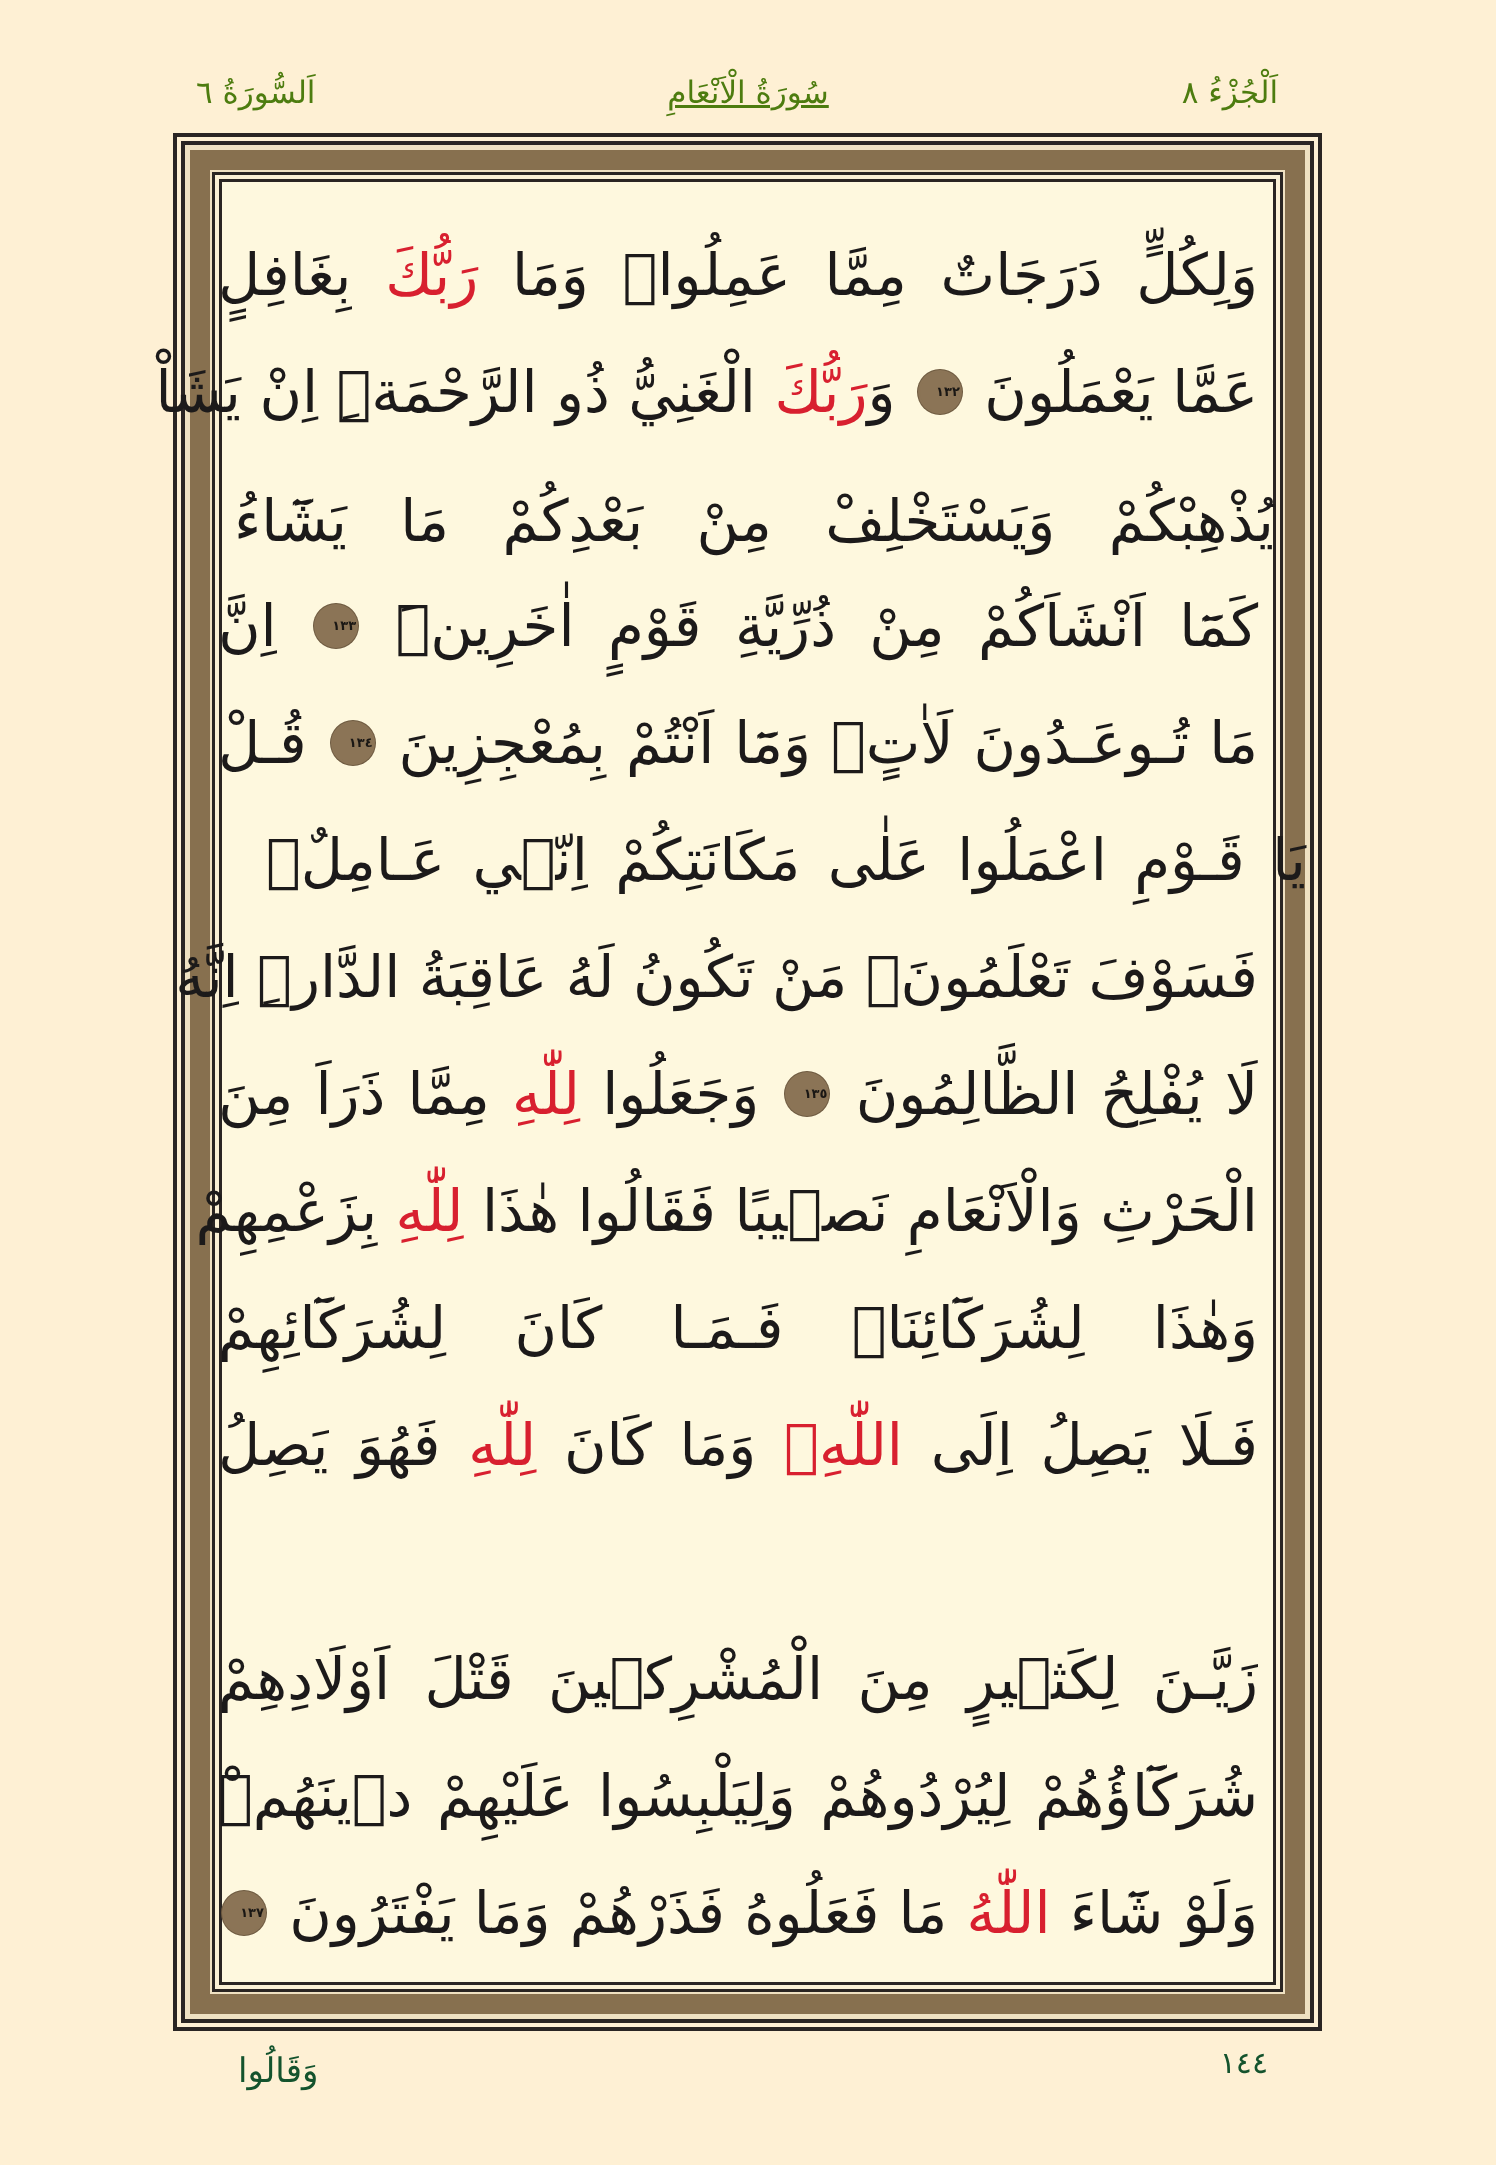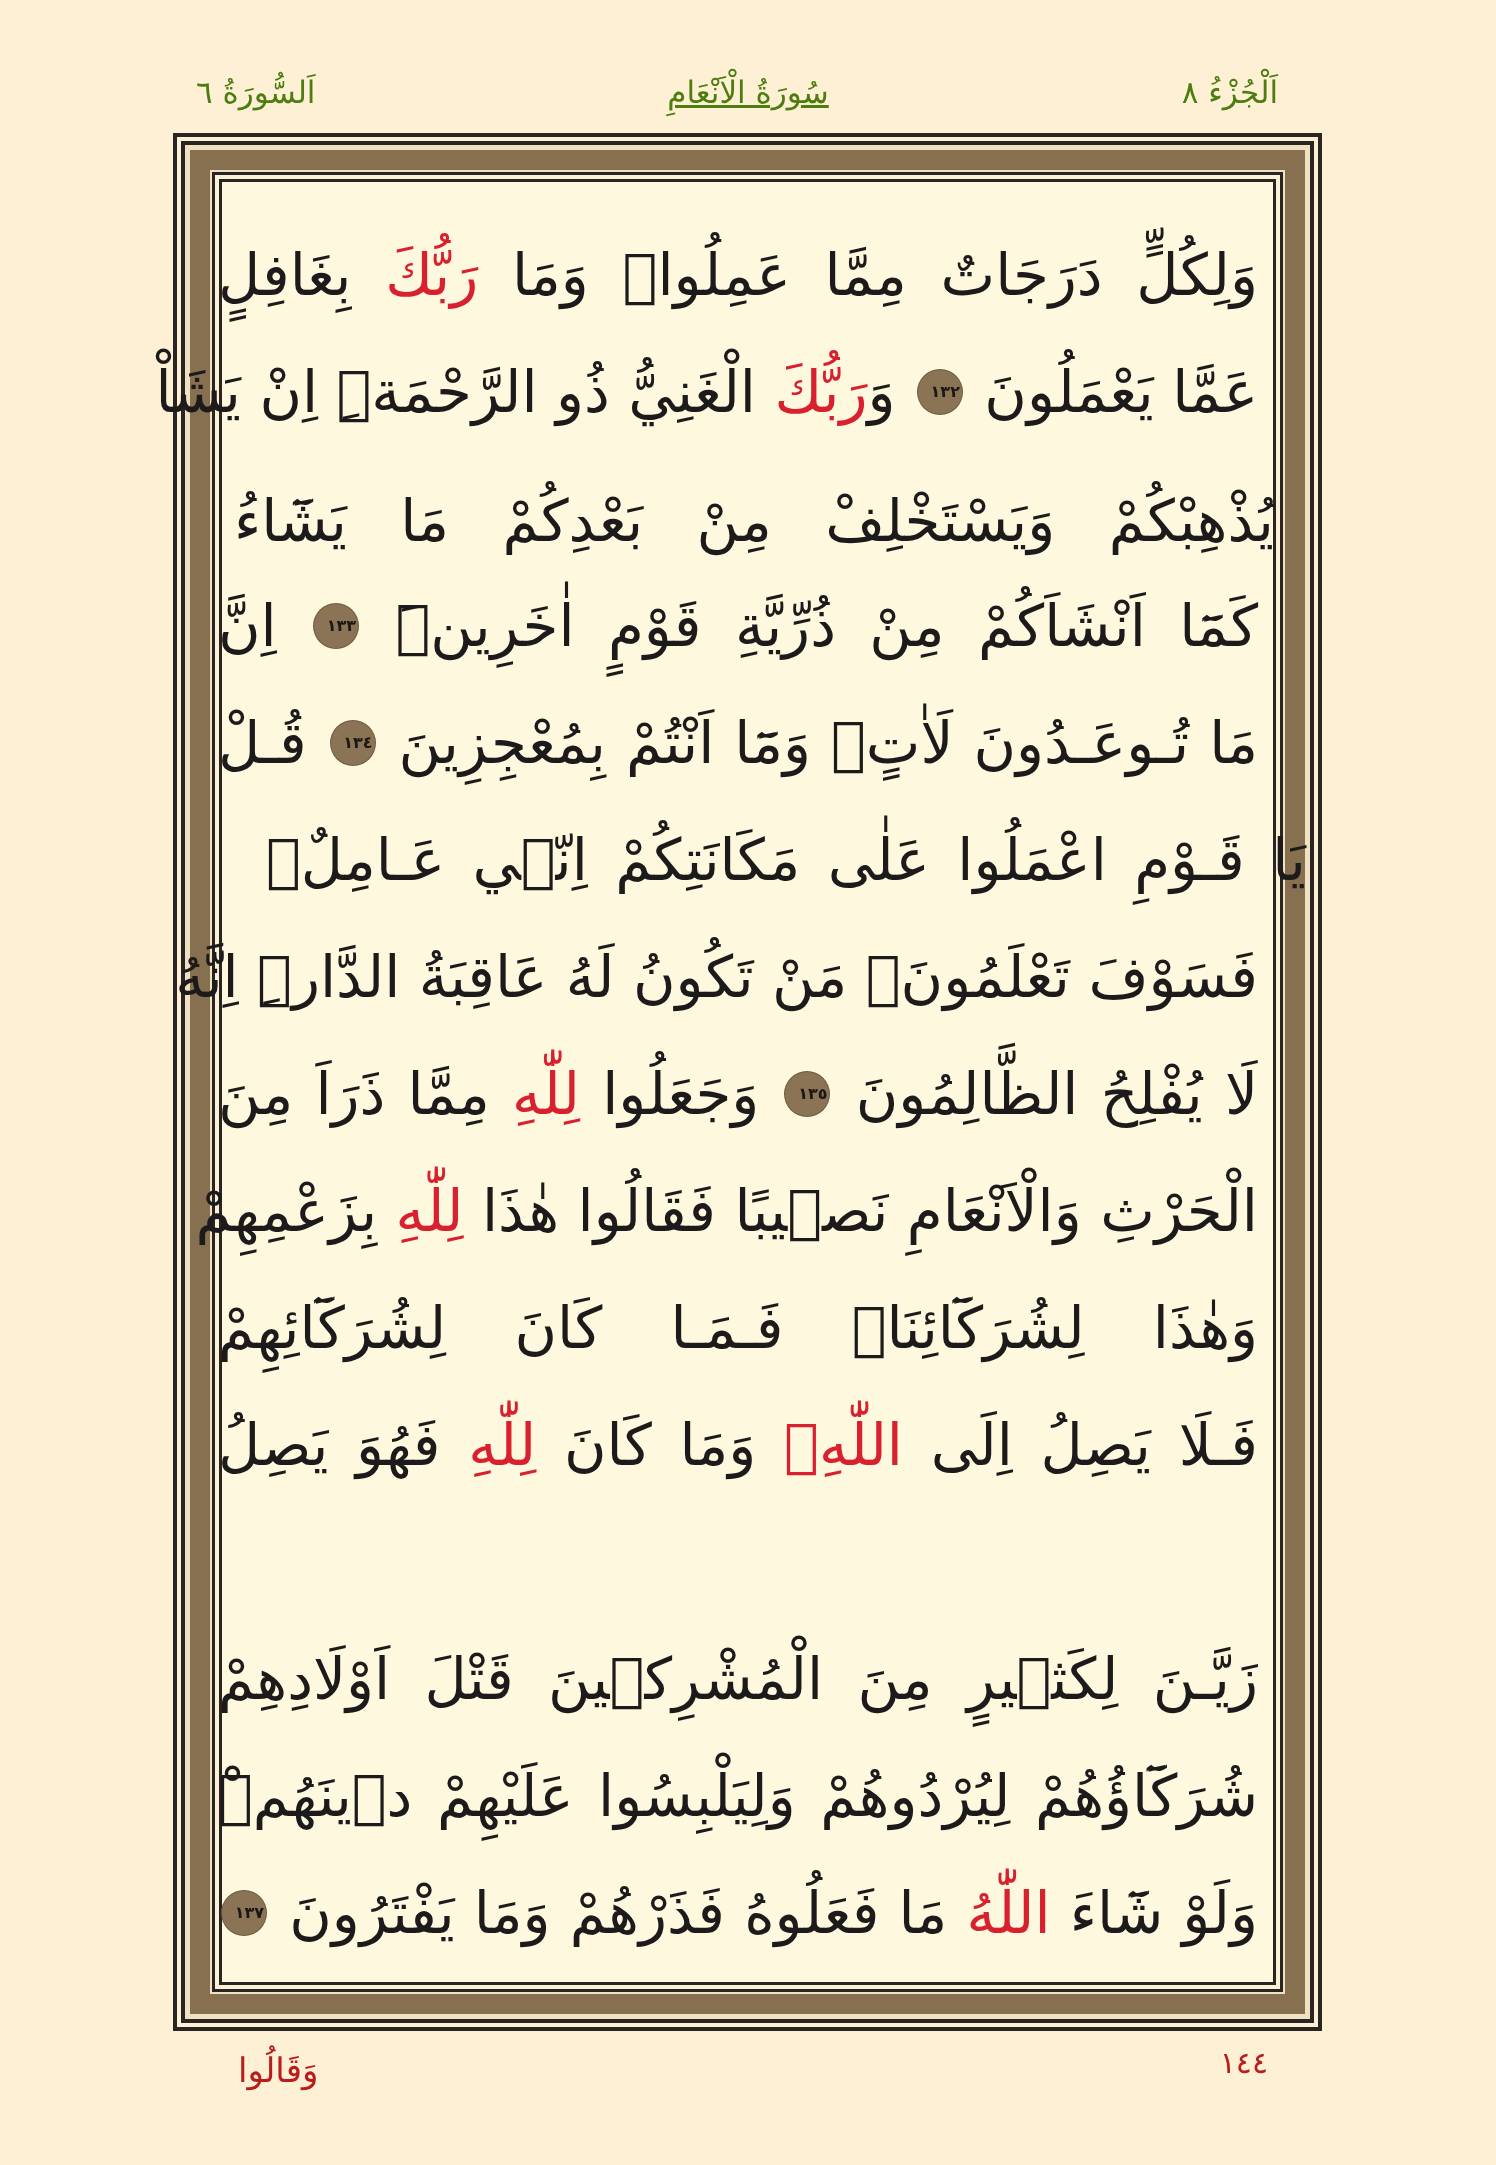--- a/index.html
+++ b/index.html
@@ -59,27 +59,27 @@
     font-size:58px; line-height:110px; white-space:nowrap;
     color:#1c1a1a;
   }
   .line span { white-space:pre; }
   .red { color:#d8202f; }
   .medal {
     display:inline-block; width:40px; height:40px; vertical-align:middle;
     margin:0 6px; position:relative; top:-4px;
     background:#8b7456; border-radius:50%;
     box-shadow: 0 0 0 2px #8b7456, 0 0 0 3px #6e5a40;
-    font-size:16px; line-height:40px; text-align:center; color:#1a1714;
+    font-size:13px; line-height:40px; text-align:center; color:#1a1714;
     font-family:"DejaVu Sans", sans-serif; font-weight:bold;
   }
 
   .footer {
     position:absolute; font-size:30px; direction:rtl; white-space:nowrap;
-    font-family:"DejaVu Serif", serif; color:#b91c1c;
+    font-family:"DejaVu Serif", serif; color:#14532d;
   }
   #page-no { right:228px; top:2045px; }
   #catchword { left:238px; top:2050px; font-size:34px; }
 </style>
 </head>
 <body>
 
 <div id="hdr-juz" class="hdr">اَلْجُزْءُ ٨</div>
 <div id="hdr-surah" class="hdr">سُورَةُ الْاَنْعَامِ</div>
 <div id="hdr-surah-no" class="hdr">اَلسُّورَةُ ٦</div>

